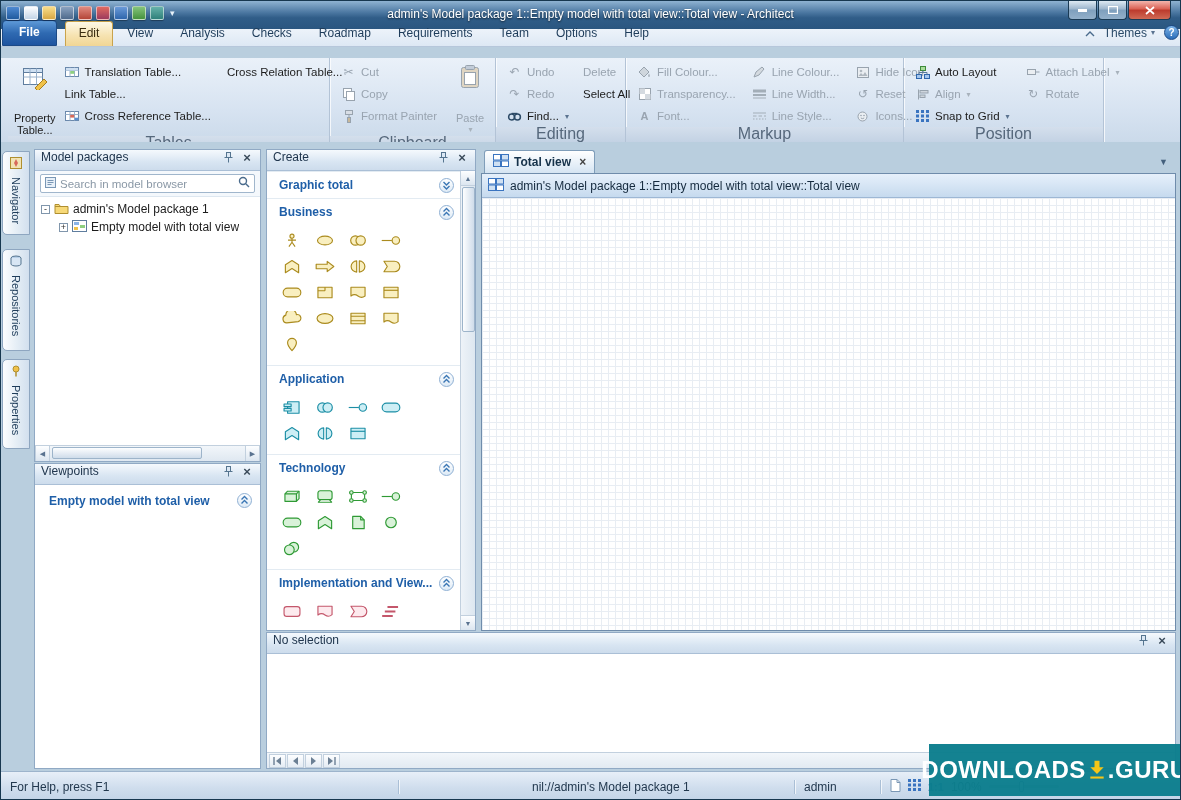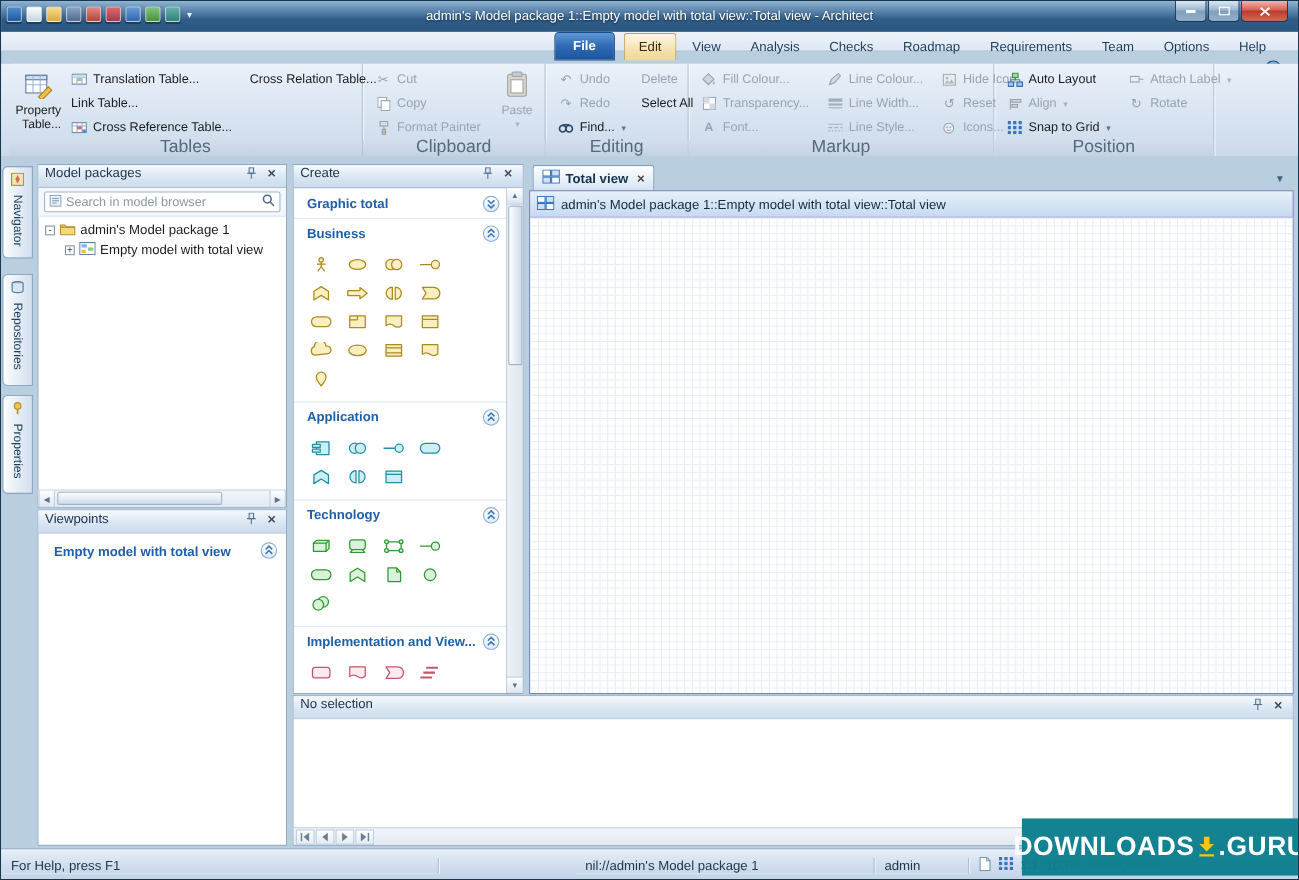--- a/index.html
+++ b/index.html
@@ -14,21 +14,21 @@
 .qat{position:absolute;left:5px;top:5px;display:flex;align-items:center;gap:4px;z-index:2;}
 .qi{display:inline-block;width:14px;height:14px;border-radius:2px;border:1px solid rgba(255,255,255,.55);box-shadow:0 1px 1px rgba(0,0,0,.35);}
 .qat-dd{color:#e8f2fa;font-size:9px;padding-left:2px;}
 .title-text{position:absolute;left:0;right:0;top:6px;text-align:center;color:#fff;font-size:12px;text-shadow:0 1px 2px rgba(0,0,0,.65);}
 .winbtns{position:absolute;right:9px;top:0;display:flex;z-index:2;}
 .wbtn{width:29px;height:19px;margin-left:1px;border:1px solid #1a3a54;border-top:none;border-radius:0 0 4px 4px;
  background:linear-gradient(#dde9f3,#9cb5cc 45%,#7e9fbd 50%,#93b0ca);display:flex;align-items:center;justify-content:center;}
 .wbtn.close{width:43px;background:linear-gradient(#f2b5ad,#d95f52 45%,#bc3a2c 50%,#d06a55);}
 
 
-.tabrow{position:absolute;top:28px;left:0;width:100%;height:18px;background:linear-gradient(#edf3fa,#dde8f4);border-bottom:1px solid #b6c7db;display:flex;align-items:flex-end;padding:0 15px;flex-direction:column;}
+.tabrow{position:absolute;top:28px;left:0;width:100%;height:18px;background:linear-gradient(#edf3fa,#dde8f4);border-bottom:1px solid #b6c7db;display:flex;align-items:flex-end;padding:0 1px;}
 .rtabs{display:flex;align-items:flex-end;}
 .rtab{padding:4px 13px 6px;font-size:12px;color:#1e3c5a;margin-right:1px;border-radius:3px 3px 0 0;white-space:nowrap;}
 .rtab.file{background:linear-gradient(#5e9ad8,#2f6ab2 50%,#1e54a0);color:#fff;border:1px solid #1c4a86;font-weight:bold;padding:4px 16px 6px;margin-right:8px;border-radius:4px 4px 0 0;}
 .rtab.active{background:linear-gradient(#fdf8e7,#f6e3b2 55%,#f1d694);border:1px solid #c9a34c;border-bottom:none;color:#3a2c10;}
 .tabrow-right{margin-left:auto;display:flex;align-items:center;gap:9px;padding-bottom:6px;color:#2a4a68;}
 .themes{display:flex;align-items:center;gap:3px;font-size:12px;}
 .helpbtn{width:15px;height:15px;border-radius:50%;background:linear-gradient(#7db4e8,#2a6cb8);color:#fff;font-size:10px;font-weight:bold;display:flex;align-items:center;justify-content:center;border:1px solid #1c4a86;}
 
 
 .ribbon{position:absolute;top:57px;left:0;width:100%;height:84px;background:linear-gradient(#eaf1f9,#d7e3f1 62%,#cbdaea);display:flex;padding-left:7px;}
@@ -37,21 +37,21 @@
 .rgroup-label{height:15px;font-size:16px;color:#56687c;text-align:center;line-height:14px;background:linear-gradient(#d4dfec,#c3d2e4);}
 .rcol{display:flex;flex-direction:column;}
 .ri{display:flex;align-items:center;gap:5px;height:22px;padding:0 5px;font-size:11.5px;white-space:nowrap;border-radius:3px;}
 .ri .mi{display:inline-flex;width:15px;justify-content:center;}
 .ri.noic{padding-left:5px;}
 .dis{color:#99a4b0;}
 .glyph{font-family:"DejaVu Sans",sans-serif;font-size:12px;line-height:1;}
 .dd{font-size:8px;color:#5a7390;padding-left:1px;}
 .dis .dd{color:#a8b2bc;}
 .rbig{width:58px;display:flex;flex-direction:column;align-items:center;text-align:center;font-size:11px;line-height:12px;padding-top:3px;border-radius:3px;}
-.rbig .big-label{margin-top:2px;text-align:right;}
+.rbig .big-label{margin-top:20px;}
 
 
 .workspace{position:absolute;top:141px;left:0;width:100%;height:629px;background:#b9cede;}
 
 
 .vtab{position:absolute;left:1px;width:28px;background:linear-gradient(90deg,#fcfdfe,#e4edf5 55%,#d2dfee);border:1px solid #8ea6c0;border-radius:5px 0 0 5px;display:flex;flex-direction:column;align-items:center;padding-top:5px;gap:5px;}
 .vtab-label{writing-mode:vertical-rl;font-size:11px;color:#1e3c5a;}
 
 
 .panel{position:absolute;background:#fff;border:1px solid #90a9c4;display:flex;flex-direction:column;}
@@ -93,21 +93,21 @@
 .vbtn{width:15px;height:15px;font-size:7px;color:#5a7390;display:flex;align-items:center;justify-content:center;background:linear-gradient(#fdfeff,#dce6f0);border-bottom:1px solid #c2d0de;}
 .vbtn.bottom{margin-top:auto;border-top:1px solid #c2d0de;border-bottom:none;}
 .vthumb{width:13px;height:145px;margin-top:1px;background:linear-gradient(90deg,#fdfeff,#cfdcea);border:1px solid #9db4ca;border-radius:2px;}
 
 
 .canvas-area{position:absolute;display:flex;flex-direction:column;}
 .doc-tabbar{height:24px;display:flex;align-items:flex-end;padding-left:3px;flex:0 0 24px;}
 .doc-tab{height:23px;display:flex;align-items:center;gap:5px;padding:0 8px;background:linear-gradient(#ffffff,#e2edf7 70%,#d5e4f2);border:1px solid #7f9db9;border-bottom:none;border-radius:3px 3px 0 0;font-weight:bold;font-size:12px;color:#16324a;}
 .dt-close{font-weight:bold;color:#444;font-size:12px;padding-left:3px;}
 .dt-dd{margin-left:auto;color:#44607c;font-size:9px;padding:0 8px 6px 0;}
-.doc-window{flex:1;border:1px solid #6f8cab;display:flex;flex-direction:column;background:#f0abfc;}
+.doc-window{flex:1;border:1px solid #6f8cab;display:flex;flex-direction:column;background:#404040;}
 .doc-title{height:24px;background:linear-gradient(#e6f0fb,#c6daee);border-bottom:1px solid #9db7d4;display:flex;align-items:center;gap:6px;padding:0 6px;font-size:12px;color:#152a3e;flex:0 0 24px;}
 .doc-canvas{flex:1;background-color:#fff;background-image:linear-gradient(#e8edf3 1px,transparent 1px),linear-gradient(90deg,#e8edf3 1px,transparent 1px);background-size:7px 7px;}
 
 
 .pbody{flex:1;background:#fff;}
 .pfoot{flex:0 0 16px;border-top:1px solid #c2d0de;background:linear-gradient(#f2f6fa,#e2eaf2);display:flex;align-items:center;padding-left:2px;gap:1px;}
 .navb{width:17px;height:14px;display:inline-flex;align-items:center;justify-content:center;border:1px solid #c2d0de;background:linear-gradient(#fdfeff,#e4ecf4);}
 
 
 .statusbar{position:absolute;left:0;top:770px;width:100%;height:30px;background:linear-gradient(#e7eff8,#cfdded 55%,#c2d3e6);border-top:1px solid #9db4cc;display:flex;align-items:center;}

